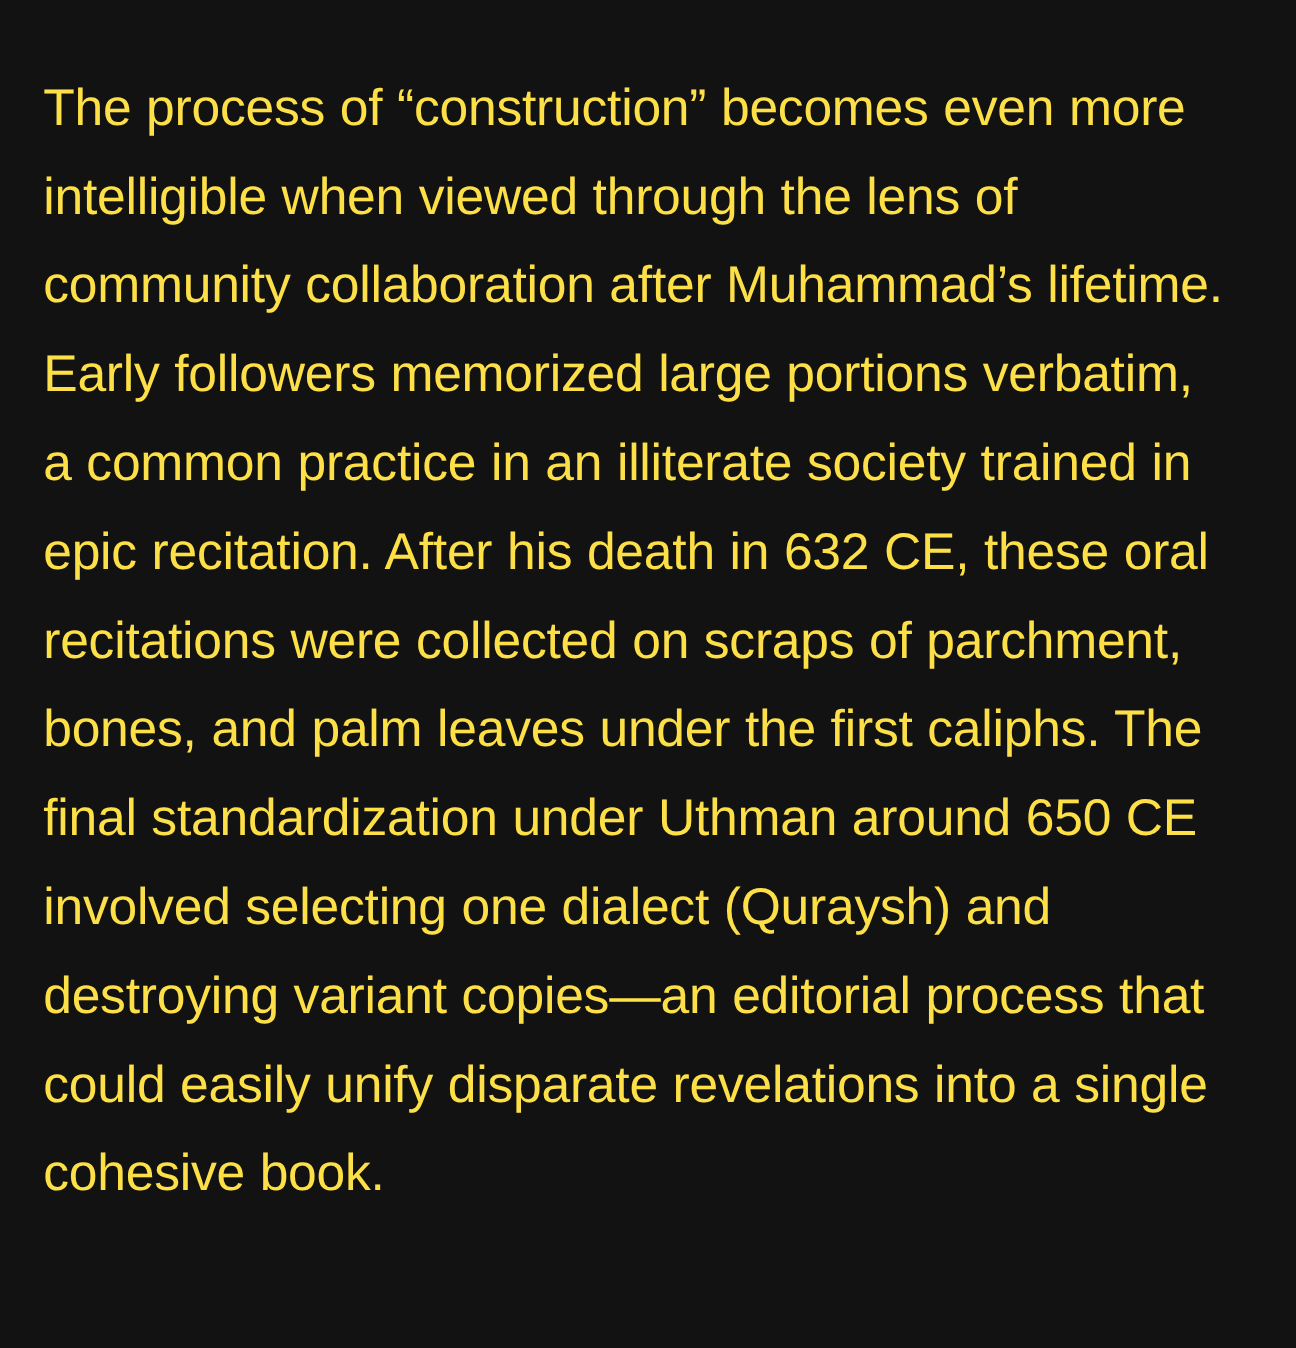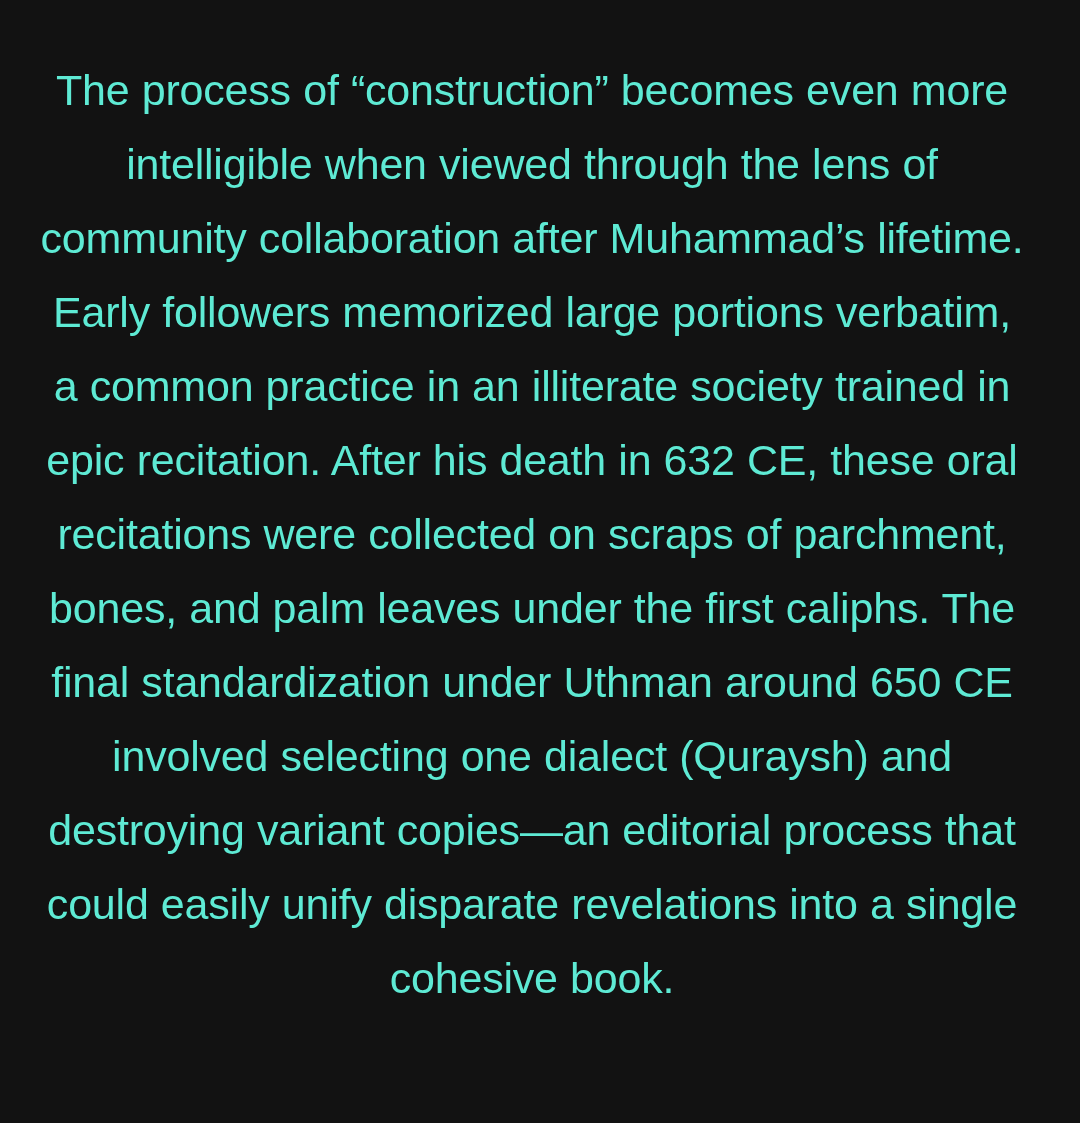--- a/index.html
+++ b/index.html
@@ -14,29 +14,28 @@
     font-family: "Liberation Sans", sans-serif;
   }
   .page {
     box-sizing: border-box;
     width: 1080px;
     height: 1123px;
     background: #121212;
     padding: 10px 52px 0 36px;
   }
   .body-paragraph {
-    color: #5eead4;
+    color: #fde047;
     font-family: "Liberation Sans", sans-serif;
     font-size: 43px;
     line-height: 74px;
     letter-spacing: -0.2px;
     font-weight: 400;
     white-space: pre-wrap;
     word-spacing: 0.5px;
-    text-align: center;
   }
 </style>
 </head>
 <body>
 
 <div class="page">
   <p class="body-paragraph">The process of “construction” becomes even more intelligible when viewed through the lens of community collaboration after Muhammad’s lifetime. Early followers memorized large portions verbatim, a common practice in an illiterate society trained in epic recitation. After his death in 632 CE, these oral recitations were collected on scraps of parchment, bones, and palm leaves under the first caliphs. The final standardization under Uthman around 650 CE involved selecting one dialect (Quraysh) and destroying variant copies—an editorial process that could easily unify disparate revelations into a single cohesive book.</p>
 </div>
 
 </body></html>

